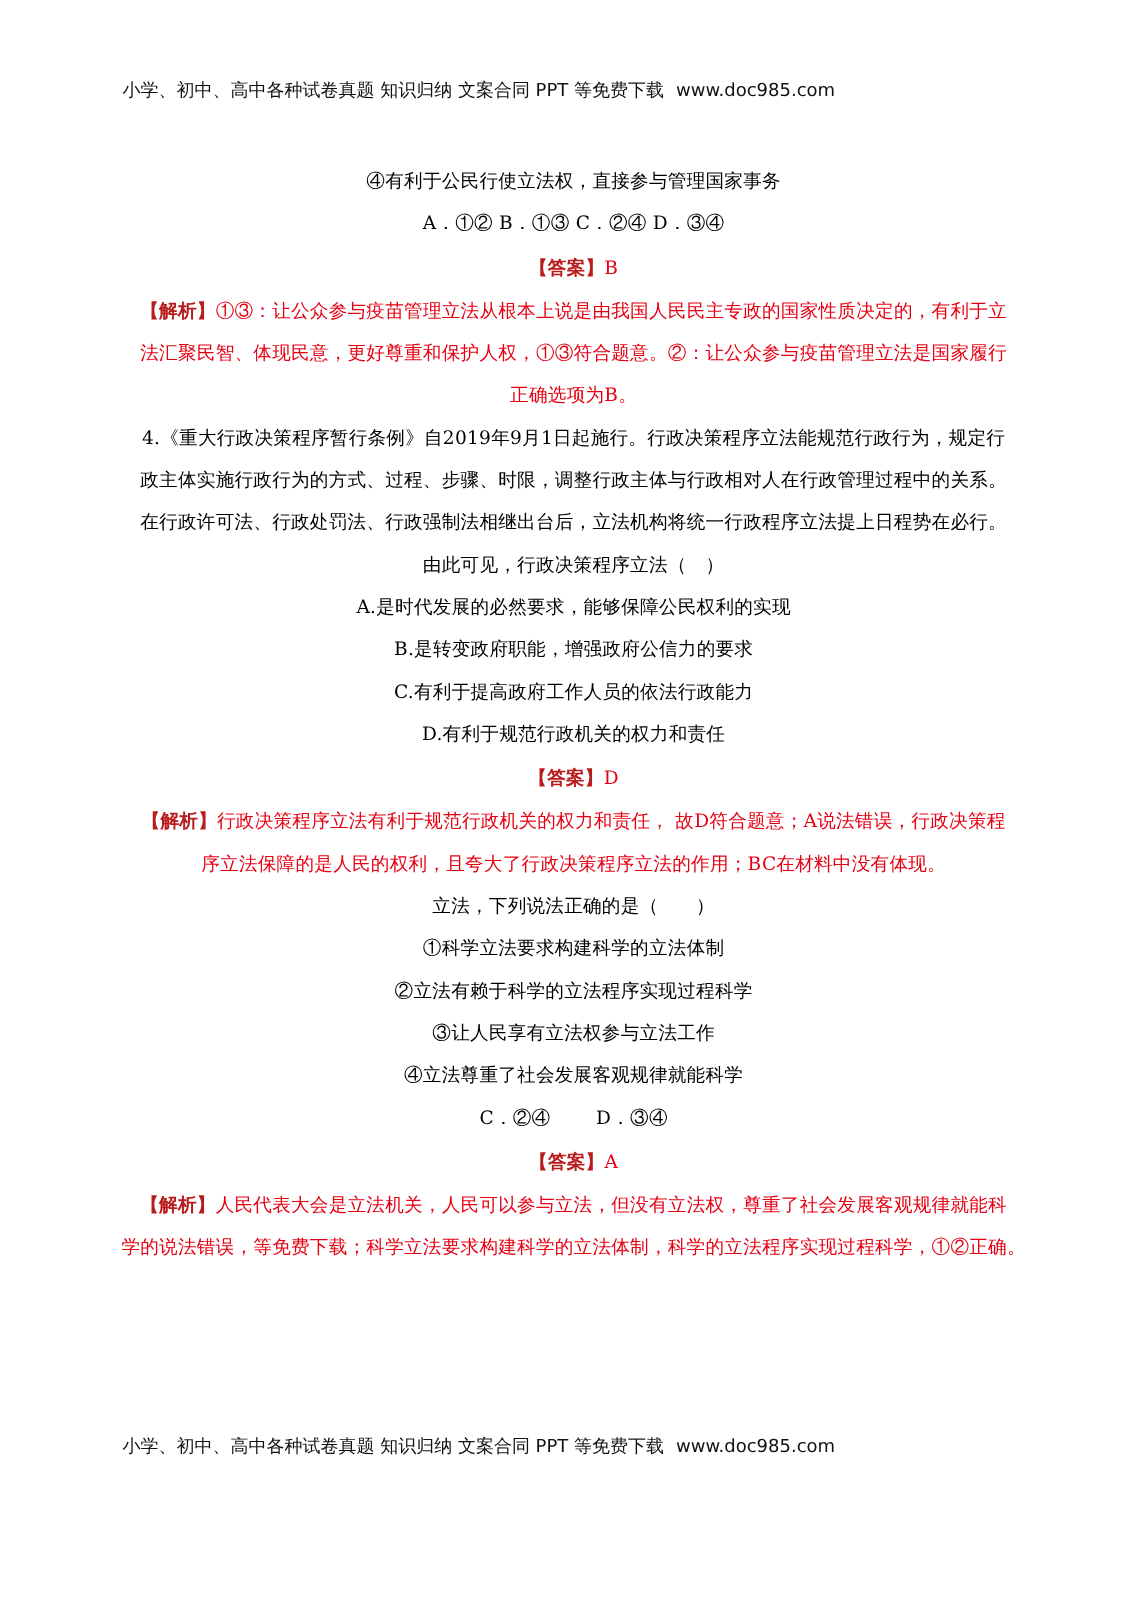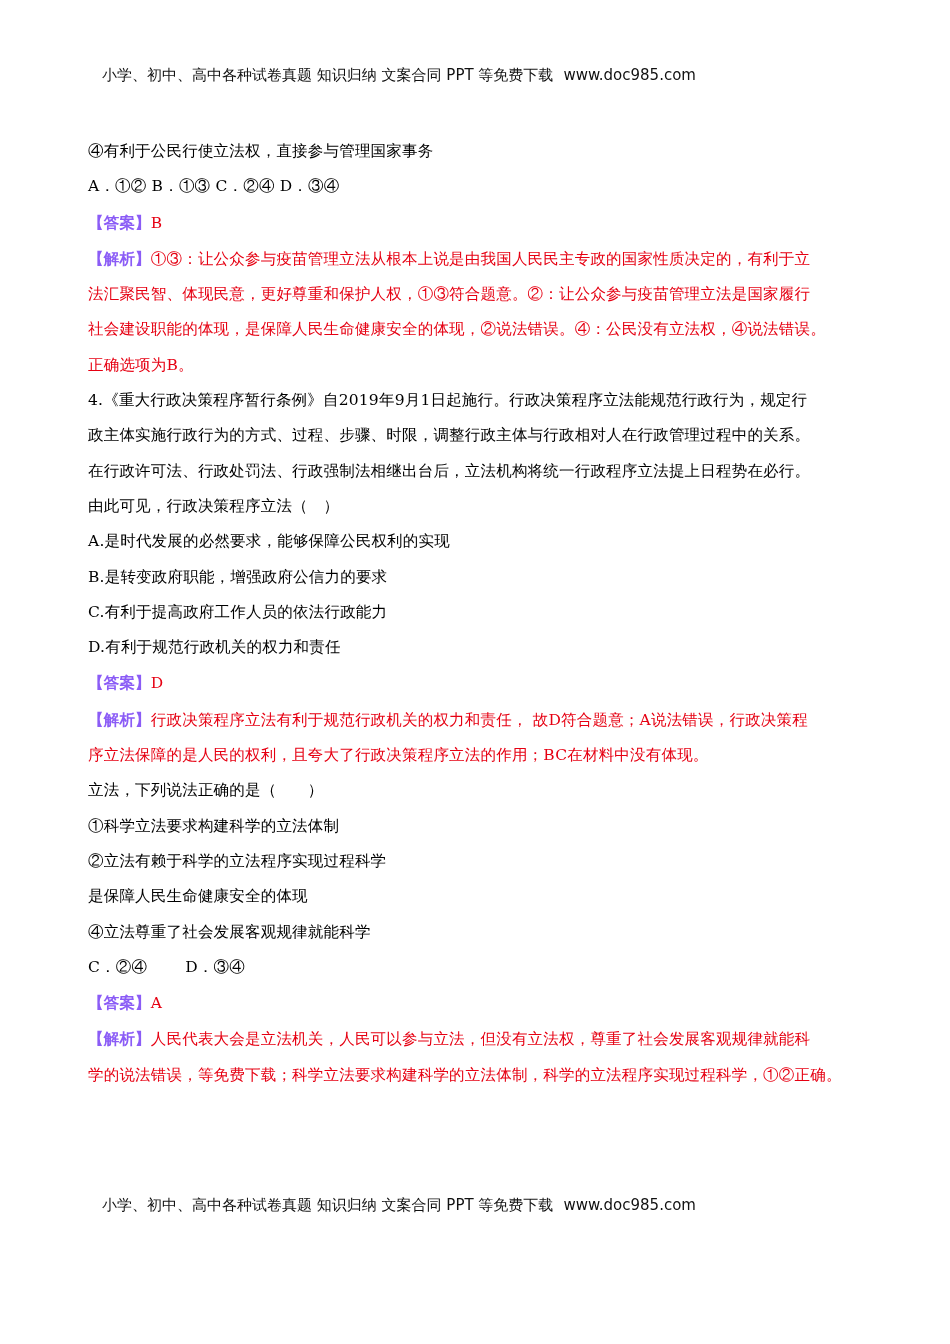--- a/index.html
+++ b/index.html
@@ -4,42 +4,41 @@
 <style>
   html, body { margin: 0; padding: 0; background: #ffffff; }
   body { width: 950px; height: 1344px; position: relative; overflow: hidden;
          font-family: "DejaVu Serif", "Liberation Serif", serif; color: #000; }
   .header, .footer { position: absolute; left: 0; width: 798px; text-align: center;
          font-family: "DejaVu Sans", "Liberation Sans", sans-serif; font-size: 15px; color: #111; }
   .header { top: 66px; }
   .footer { top: 1196px; }
   .header .url, .footer .url { margin-left: 10px; }
   .content { position: absolute; left: 88px; top: 134px; width: 780px; }
-  .line { font-size: 15.5px; line-height: 35.3px; white-space: nowrap; letter-spacing: 0.2px; }
+  .line { font-size: 15.5px; line-height: 35.3px; white-space: nowrap; letter-spacing: 0.2px; text-align: center; }
   .red { color: #e60012; }
-  .tag { font-weight: bold; color: #8b5cf6; }
+  .tag { font-weight: bold; color: #b91c1c; }
   .opts span { display: inline-block; }
   .gap { display: inline-block; width: 38px; }
 </style>
 </head>
 <body>
 
 <div class="header">
   <span>小学、初中、高中各种试卷真题 知识归纳 文案合同 PPT 等免费下载</span><span class="url">www.doc985.com</span>
 </div>
 
 <div class="content">
 
   <div>
     <div class="line">④有利于公民行使立法权，直接参与管理国家事务</div>
     <div class="line">A．①② B．①③ C．②④ D．③④</div>
     <div class="line red"><span class="tag">【答案】</span><span>B</span></div>
     <div class="line red"><span class="tag">【解析】</span><span>①③：让公众参与疫苗管理立法从根本上说是由我国人民民主专政的国家性质决定的，有利于立</span></div>
     <div class="line red">法汇聚民智、体现民意，更好尊重和保护人权，①③符合题意。②：让公众参与疫苗管理立法是国家履行</div>
-    <div class="line red">社会建设职能的体现，是保障人民生命健康安全的体现，②说法错误。④：公民没有立法权，④说法错误。</div>
     <div class="line red">正确选项为B。</div>
   </div>
 
   <div>
     <div class="line">4.《重大行政决策程序暂行条例》自2019年9月1日起施行。行政决策程序立法能规范行政行为，规定行</div>
     <div class="line">政主体实施行政行为的方式、过程、步骤、时限，调整行政主体与行政相对人在行政管理过程中的关系。</div>
     <div class="line">在行政许可法、行政处罚法、行政强制法相继出台后，立法机构将统一行政程序立法提上日程势在必行。</div>
     <div class="line">由此可见，行政决策程序立法（　）</div>
     <div class="line">A.是时代发展的必然要求，能够保障公民权利的实现</div>
     <div class="line">B.是转变政府职能，增强政府公信力的要求</div>
@@ -47,21 +46,21 @@
     <div class="line">D.有利于规范行政机关的权力和责任</div>
     <div class="line red"><span class="tag">【答案】</span><span>D</span></div>
     <div class="line red"><span class="tag">【解析】</span><span>行政决策程序立法有利于规范行政机关的权力和责任， 故D符合题意；A说法错误，行政决策程</span></div>
     <div class="line red">序立法保障的是人民的权利，且夸大了行政决策程序立法的作用；BC在材料中没有体现。</div>
   </div>
 
   <div>
     <div class="line">立法，下列说法正确的是（　　）</div>
     <div class="line">①科学立法要求构建科学的立法体制</div>
     <div class="line">②立法有赖于科学的立法程序实现过程科学</div>
-    <div class="line">是保障人民生命健康安全的体现</div>
+    <div class="line">③让人民享有立法权参与立法工作</div>
     <div class="line">④立法尊重了社会发展客观规律就能科学</div>
     <div class="line opts"><span>C．②④</span><span class="gap"></span><span>D．③④</span></div>
     <div class="line red"><span class="tag">【答案】</span><span>A</span></div>
     <div class="line red"><span class="tag">【解析】</span><span>人民代表大会是立法机关，人民可以参与立法，但没有立法权，尊重了社会发展客观规律就能科</span></div>
     <div class="line red">学的说法错误，等免费下载；科学立法要求构建科学的立法体制，科学的立法程序实现过程科学，①②正确。</div>
   </div>
 </div>
 
 <div class="footer">
   <span>小学、初中、高中各种试卷真题 知识归纳 文案合同 PPT 等免费下载</span><span class="url">www.doc985.com</span>

